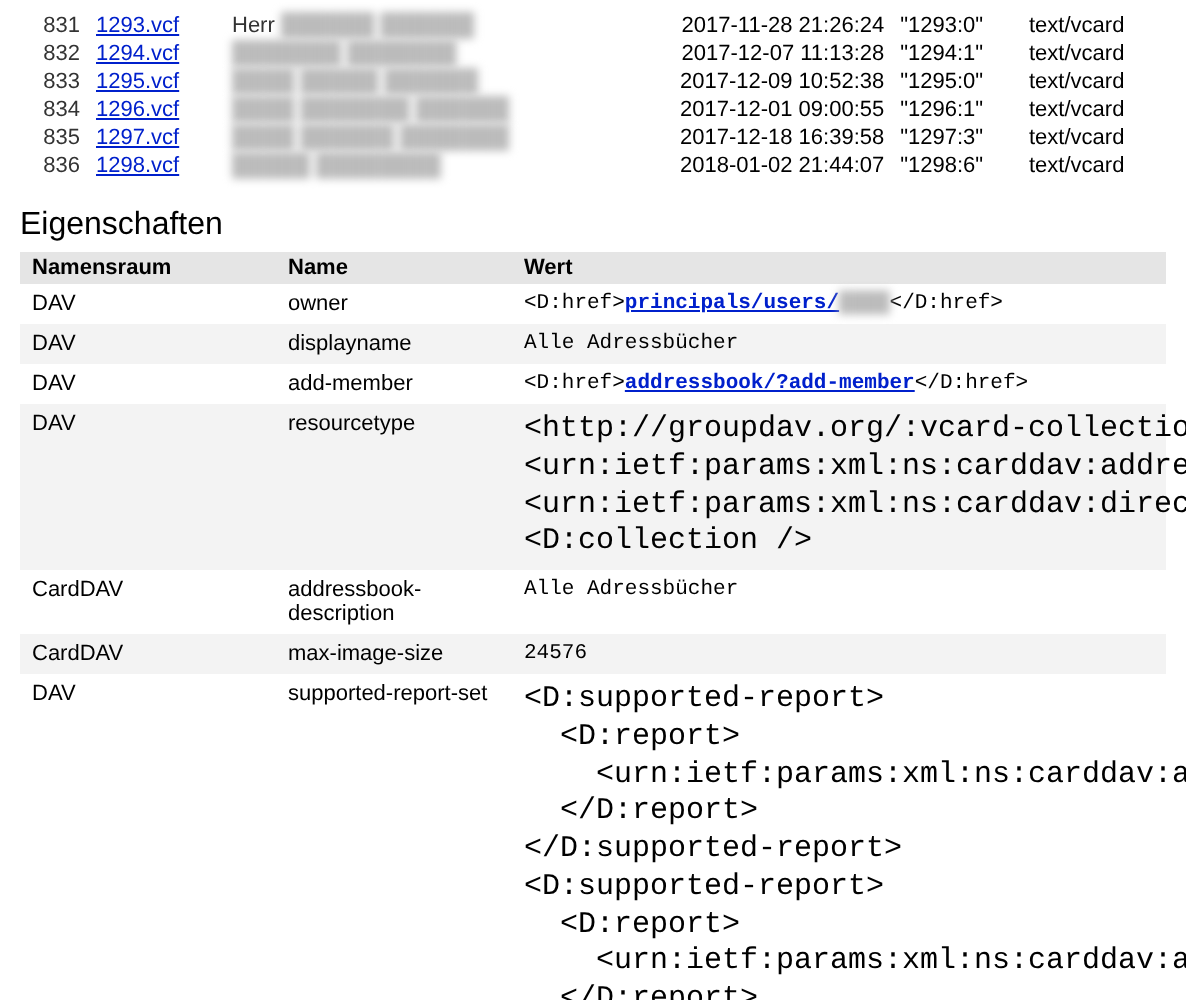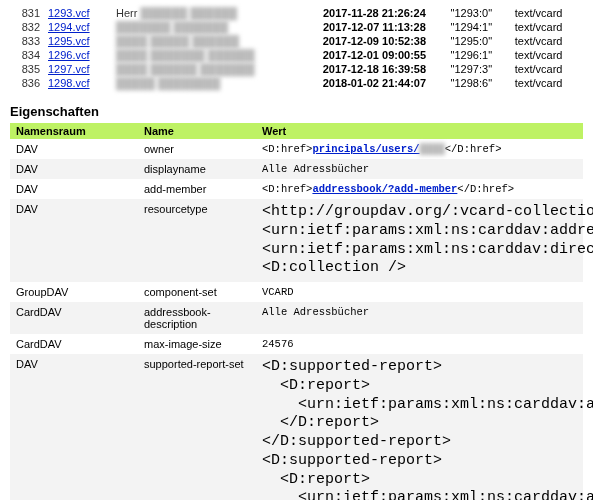--- a/index.html
+++ b/index.html
@@ -27,39 +27,39 @@
   }
   table.files td {
     padding: 1px 4px;
     white-space: nowrap;
     vertical-align: top;
   }
   .idx { width: 26px; text-align: right; color:#333; }
   .file-link { width: 60px; }
   .who { color:#bdbdbd; }
   .blur { filter: blur(2px); color:#bbb; }
-  .ts { text-align: center; font-weight: bold; }
+  .ts { text-align: right; }
   .etag { }
   .mime { }
 
   h3.props {
-    font-size: 13px;
-    font-weight: bold;
+    font-size: 16px;
+    font-weight: normal;
     margin: 14px 0 4px 0;
   }
 
   
   table.prop {
     border-collapse: collapse;
     width: 100%;
     font-size: 11px;
     table-layout: fixed;
   }
   table.prop th {
-    background: #bef264;
+    background: #e5e5e5;
     text-align: left;
     font-weight: bold;
     padding: 2px 6px;
     border: 0;
   }
   table.prop td {
     padding: 4px 6px;
     vertical-align: top;
     word-break: break-word;
   }
@@ -170,25 +170,20 @@
         </tr>
         <tr>
           <td>DAV</td>
           <td>resourcetype</td>
           <td class="val">
             <pre>&lt;http://groupdav.org/:vcard-collection /&gt;
 &lt;urn:ietf:params:xml:ns:carddav:addressbook /&gt;
 &lt;urn:ietf:params:xml:ns:carddav:directory /&gt;
 &lt;D:collection /&gt;</pre>
           </td>
-        </tr>
-        <tr>
-          <td>GroupDAV</td>
-          <td>component-set</td>
-          <td class="val"><span>VCARD</span></td>
         </tr>
         <tr>
           <td>CardDAV</td>
           <td>addressbook-description</td>
           <td class="val"><span>Alle Adressbücher</span></td>
         </tr>
         <tr>
           <td>CardDAV</td>
           <td>max-image-size</td>
           <td class="val"><span>24576</span></td>

